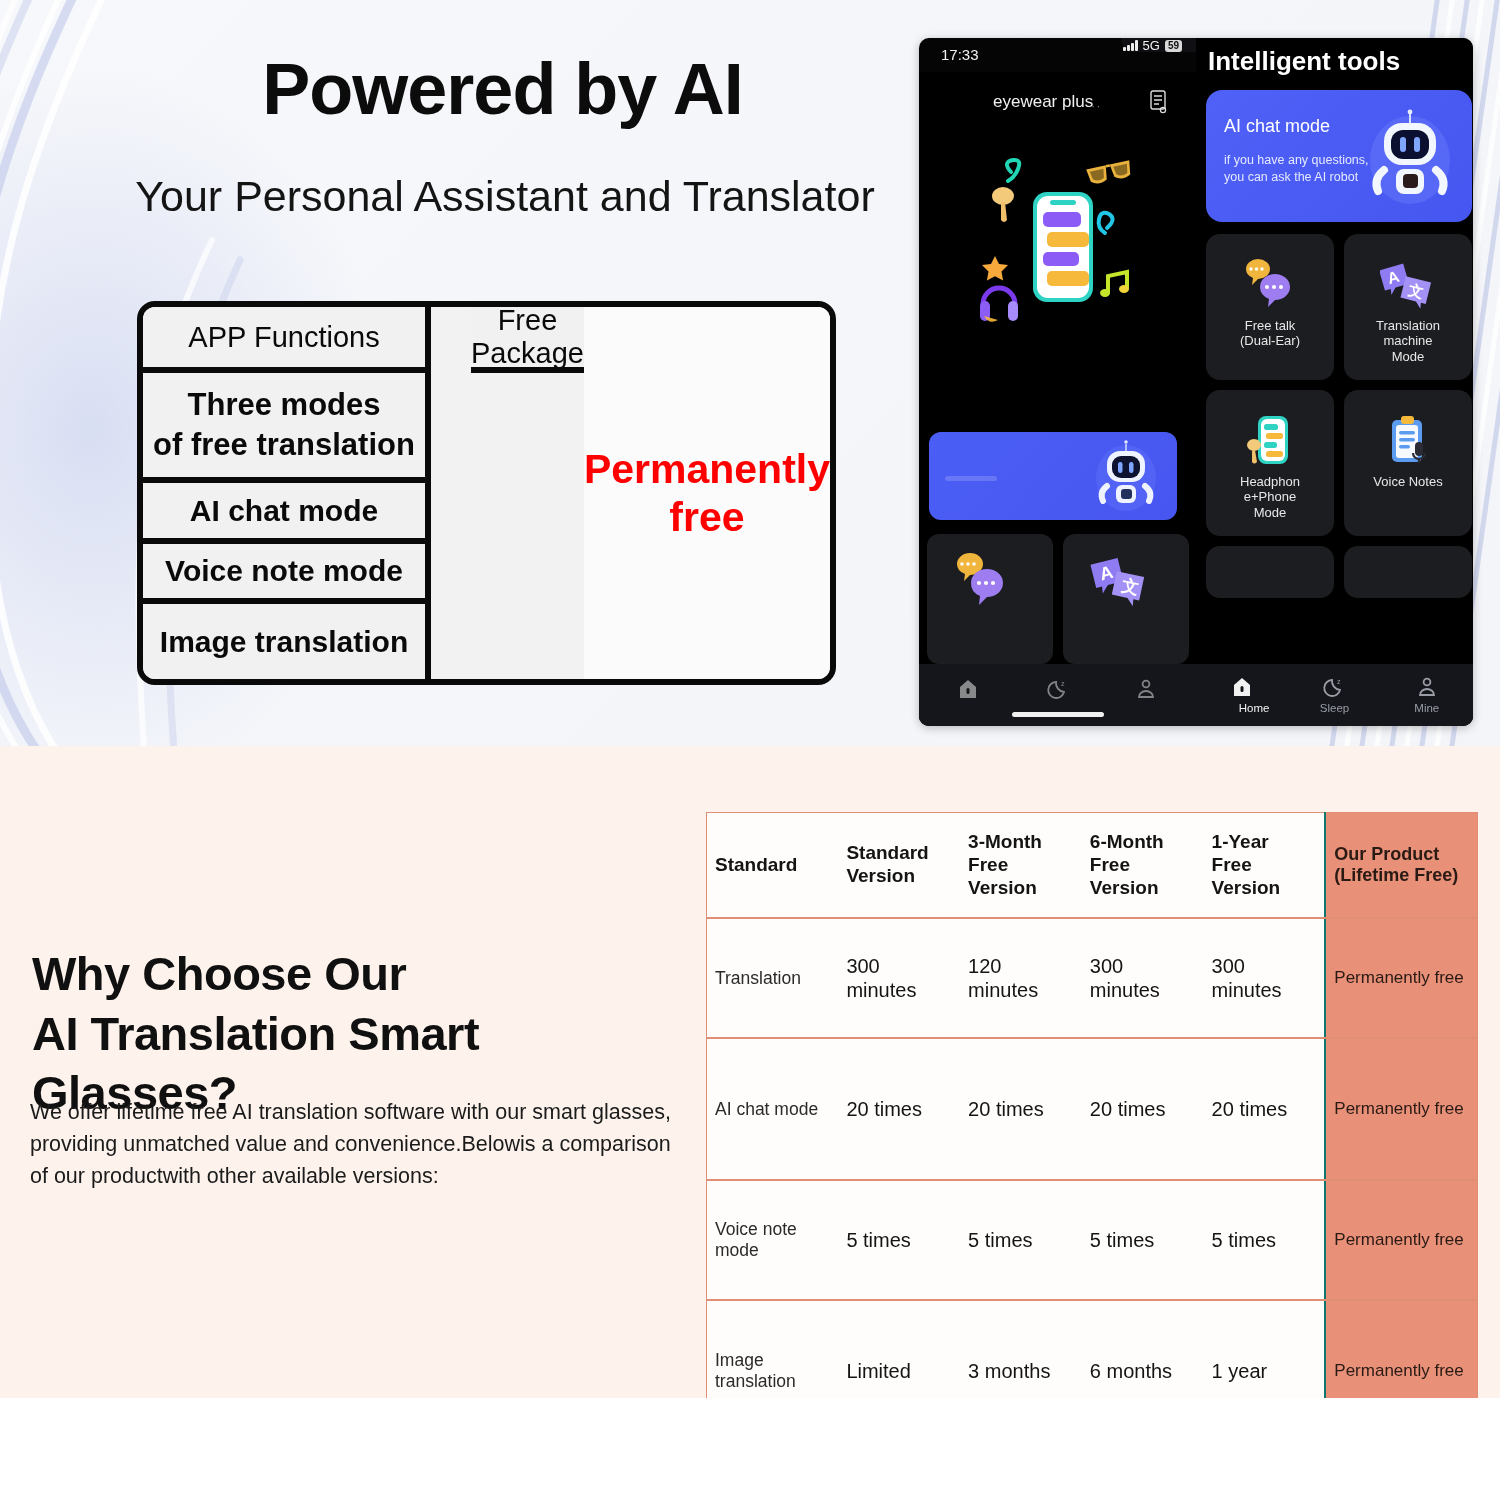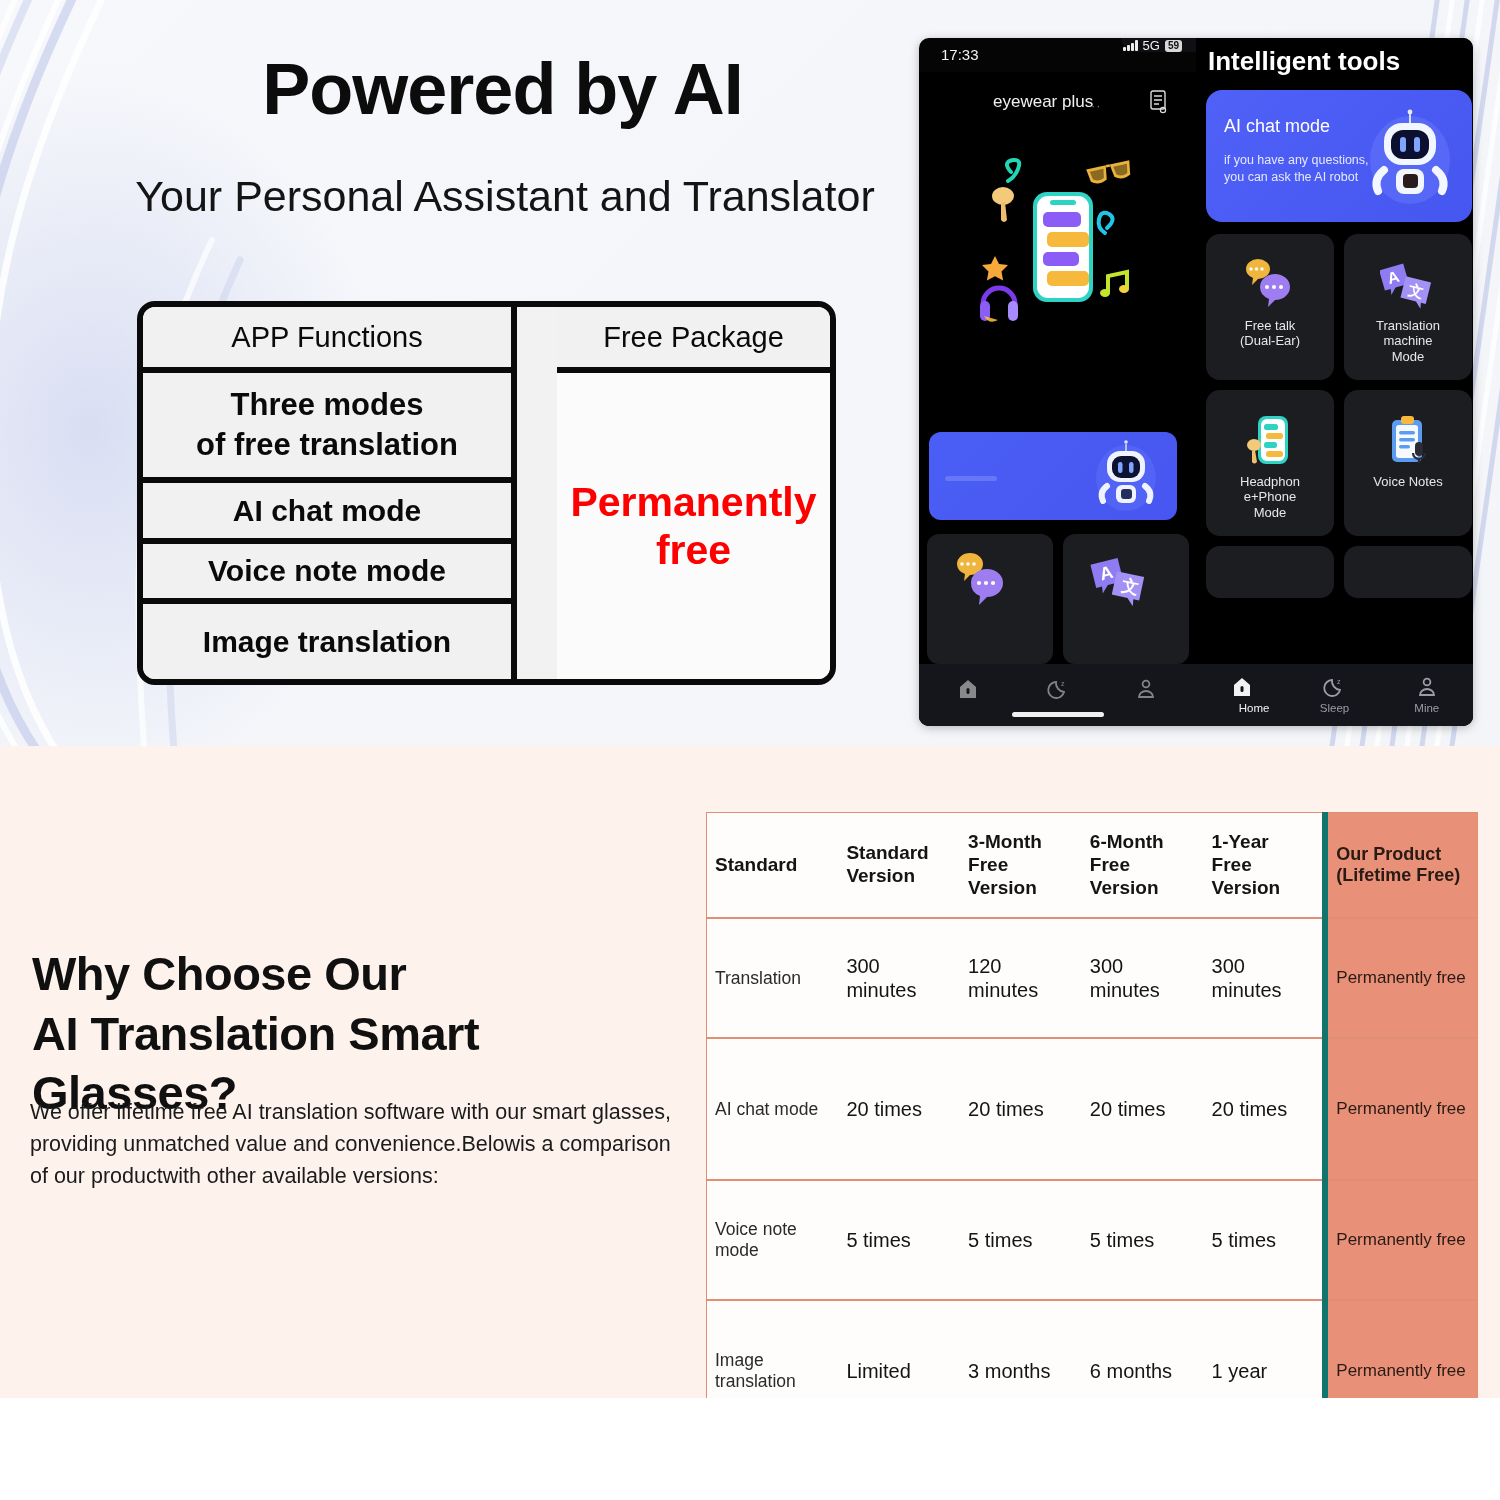--- a/index.html
+++ b/index.html
@@ -32,21 +32,21 @@
   }
 
   
   .fn-table{
     position:absolute;left:137px;top:301px;width:699px;height:384px;
     border:6px solid #0a0a0a;border-radius:18px;
     background:#f2f2f2;display:flex;overflow:hidden;
     box-sizing:border-box;
   }
   .fn-col-left{width:374px;display:flex;flex-direction:column;border-right:6px solid #0a0a0a;box-sizing:border-box;}
-  .fn-col-right{flex:1;display:flex;flex-direction:column;box-sizing:border-box;padding-left:40px;}
+  .fn-col-right{flex:1;display:flex;flex-direction:row;box-sizing:border-box;padding-left:40px;}
   .fn-cell{
     display:flex;align-items:center;justify-content:center;text-align:center;
     color:#0a0a0a;background:#f1f1f1;box-sizing:border-box;
     font-weight:bold;
   }
   .fn-head{height:66px;font-size:29px;font-weight:normal;border-bottom:6px solid #0a0a0a;}
   .fn-head.right{font-weight:normal;}
   .fn-r1{height:110px;font-size:31px;line-height:1.28;border-bottom:6px solid #0a0a0a;}
   .fn-r2{height:61px;font-size:30px;border-bottom:6px solid #0a0a0a;}
   .fn-r3{height:60px;font-size:30px;border-bottom:6px solid #0a0a0a;}
@@ -144,21 +144,21 @@
     padding:10px 8px;text-align:left;vertical-align:middle;
     font-weight:normal;color:#141414;
   }
   .cmp thead th{border-top:none;font-size:19px;font-weight:bold;line-height:1.2;padding-top:18px;padding-bottom:18px;}
   .cmp thead th.feat{font-size:19px;}
   .cmp tbody td{font-size:20px;line-height:1.22;}
   .cmp tbody td.feat{font-size:17.5px;color:#2a2a2a;}
   .cmp tbody tr td.feat.bold{font-weight:bold;font-size:19px;}
   .cmp .ours{
     background:#e89078;color:#2a1a14;font-size:17px;text-align:left;
-    border-left:6px solid #0f766e;
+    border-left:2px solid #0f766e;
   }
   .cmp thead th.ours{font-size:18px;font-weight:bold;}
   .col-feat{width:130px;}
   .col-v{width:120px;}
   .col-ours{width:150px;}
   .r-tall td{height:98px;}
   .r-xtall td{height:120px;}
 </style>
 </head>
 <body>

